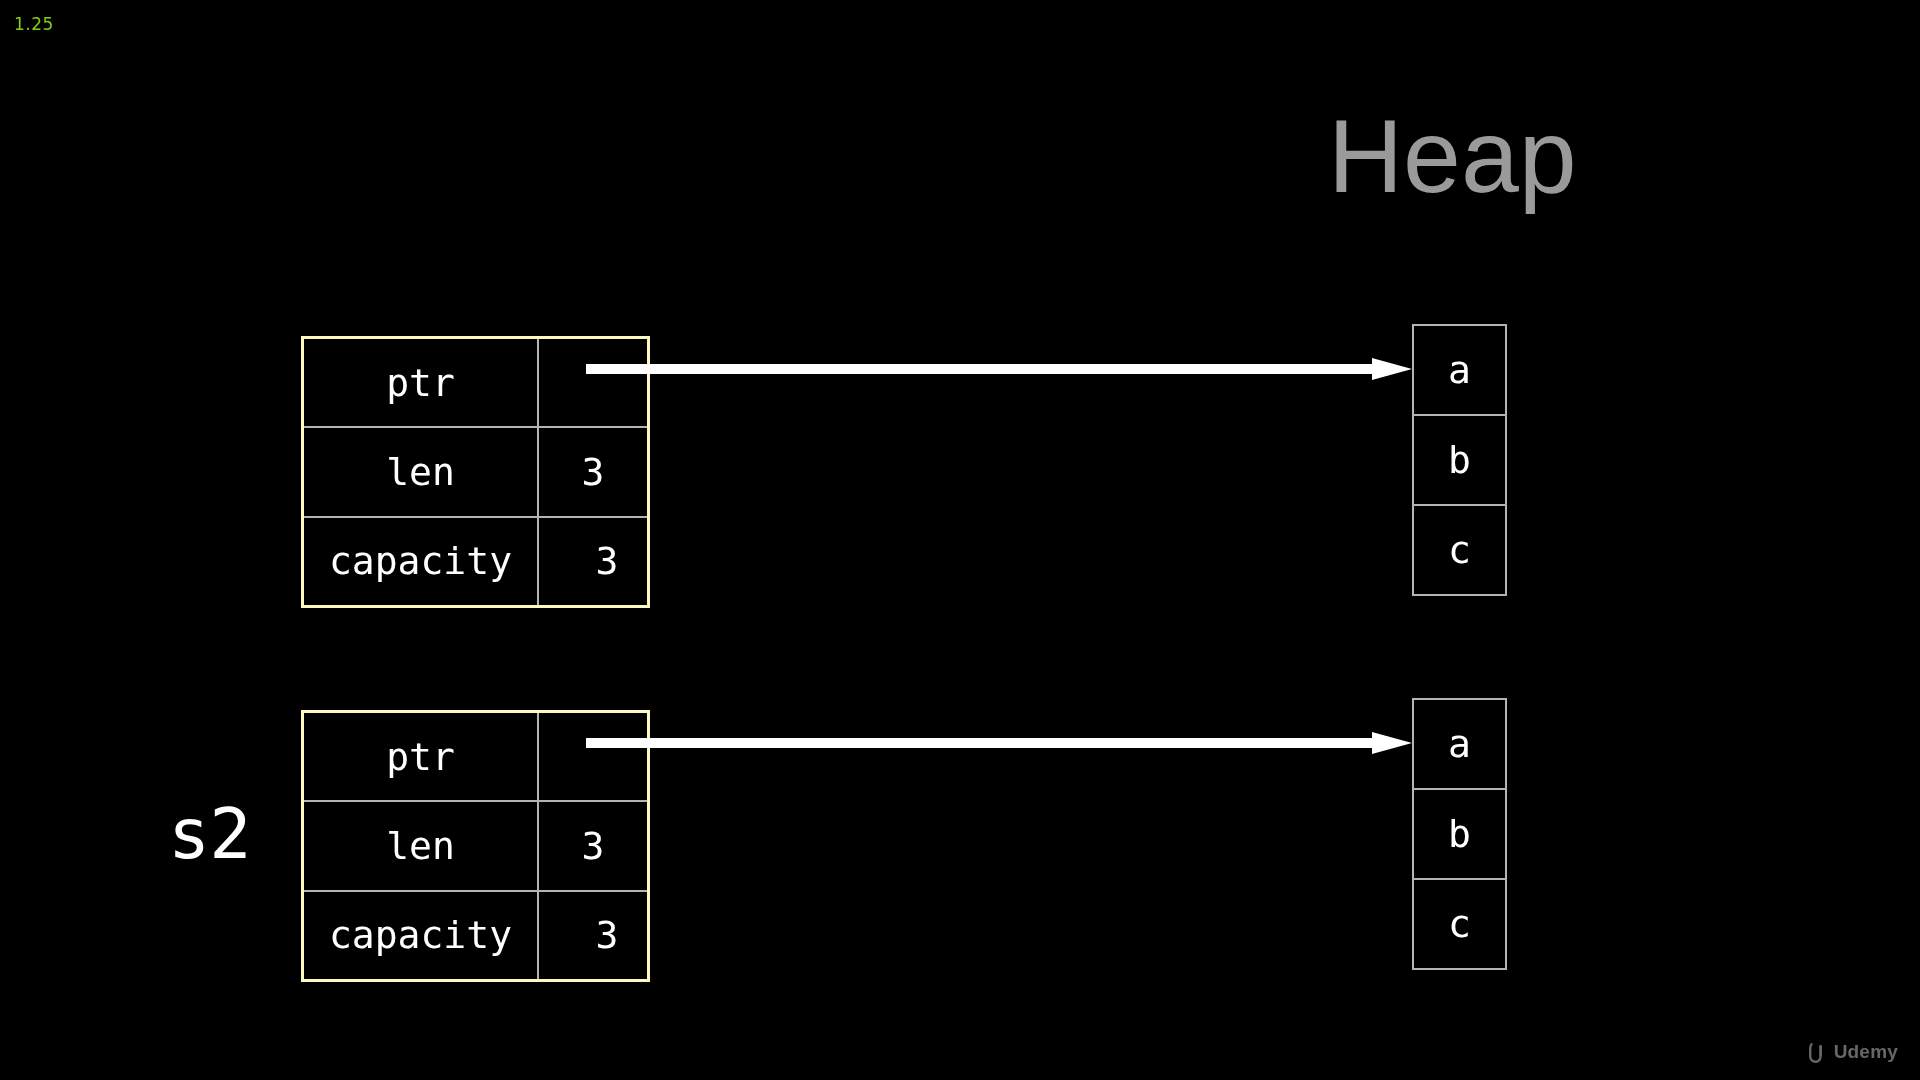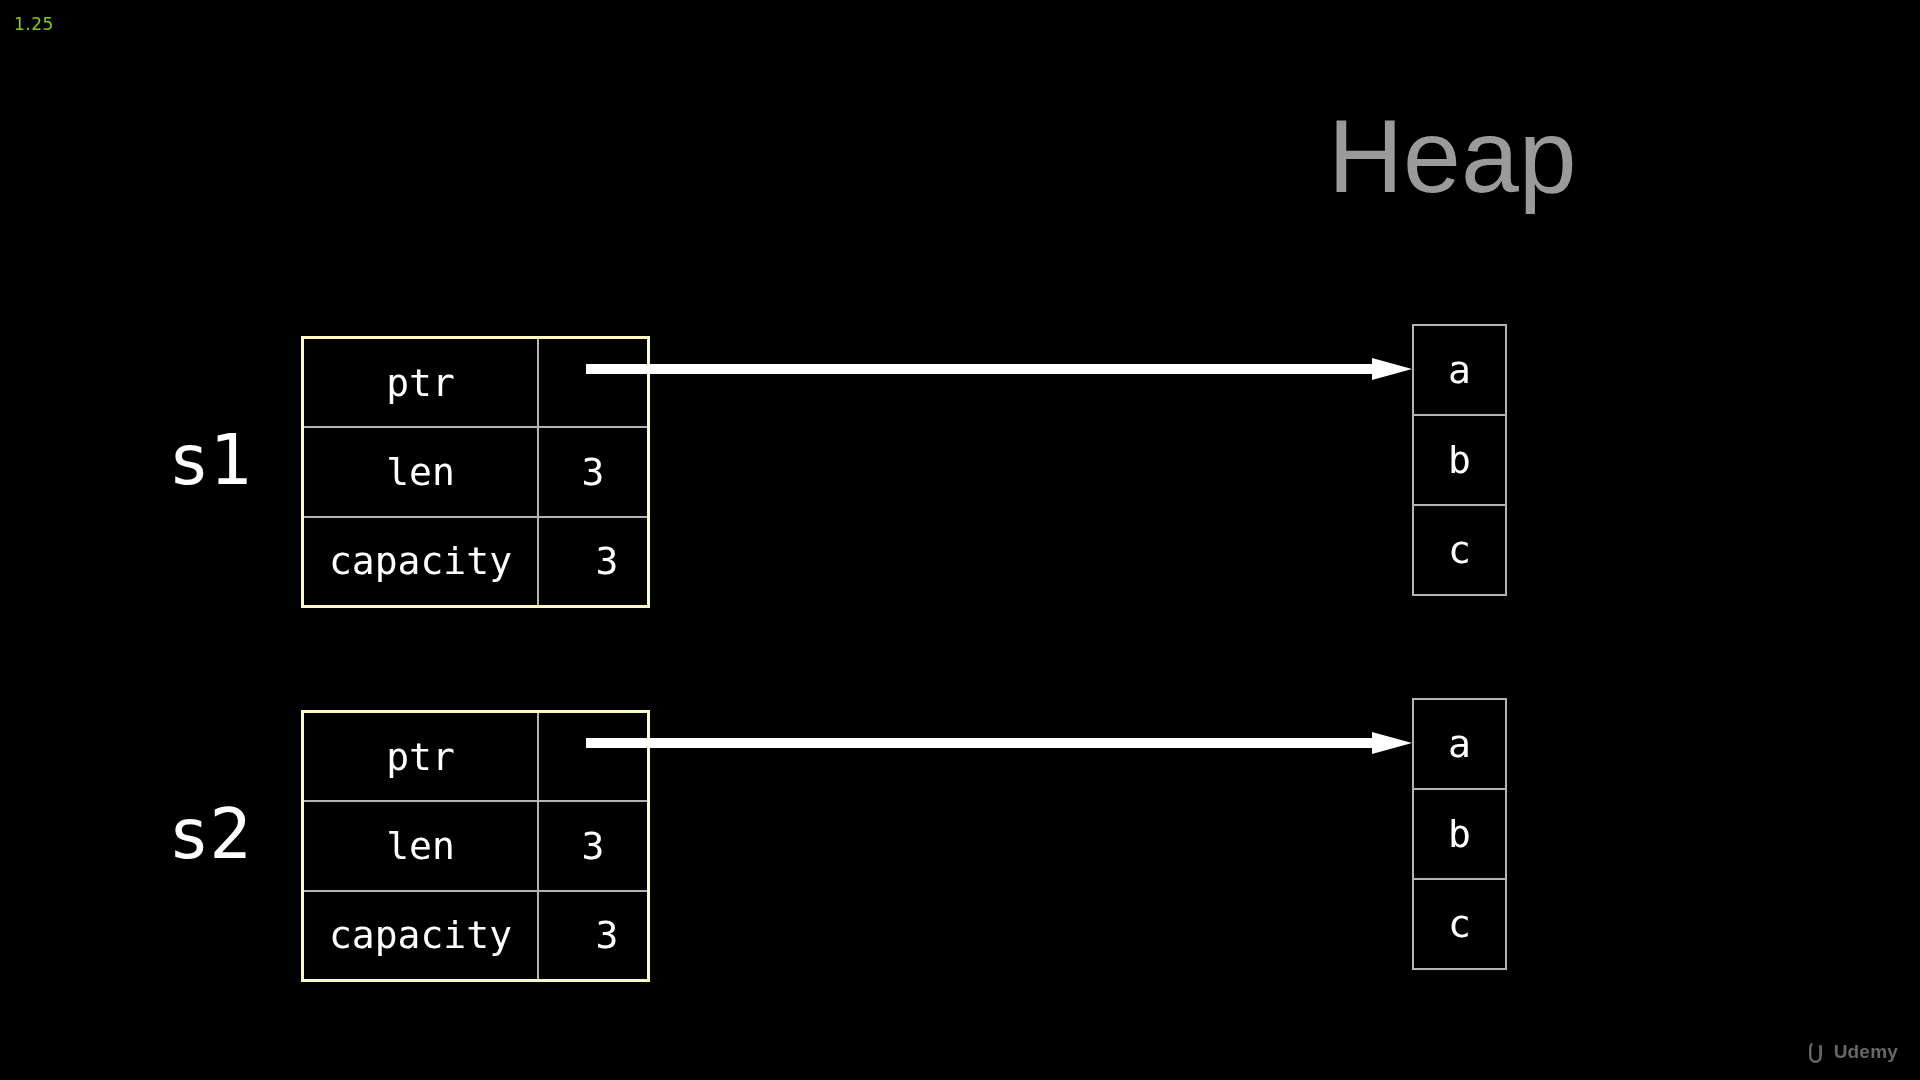--- a/index.html
+++ b/index.html
@@ -204,21 +204,20 @@
 
 <div class="slide">
 
   <div class="version-stamp">1.25</div>
 
 
   <div class="col-title heap">Heap</div>
 
   <div class="var-group g1">
 
-    <div class="var-label">s1</div>
 
     <div class="struct-table">
       <div class="struct-row">
         <div class="field-name">ptr</div>
         <div class="field-value"></div>
       </div>
       <div class="struct-row">
         <div class="field-name">len</div>
         <div class="field-value">3</div>
       </div>

